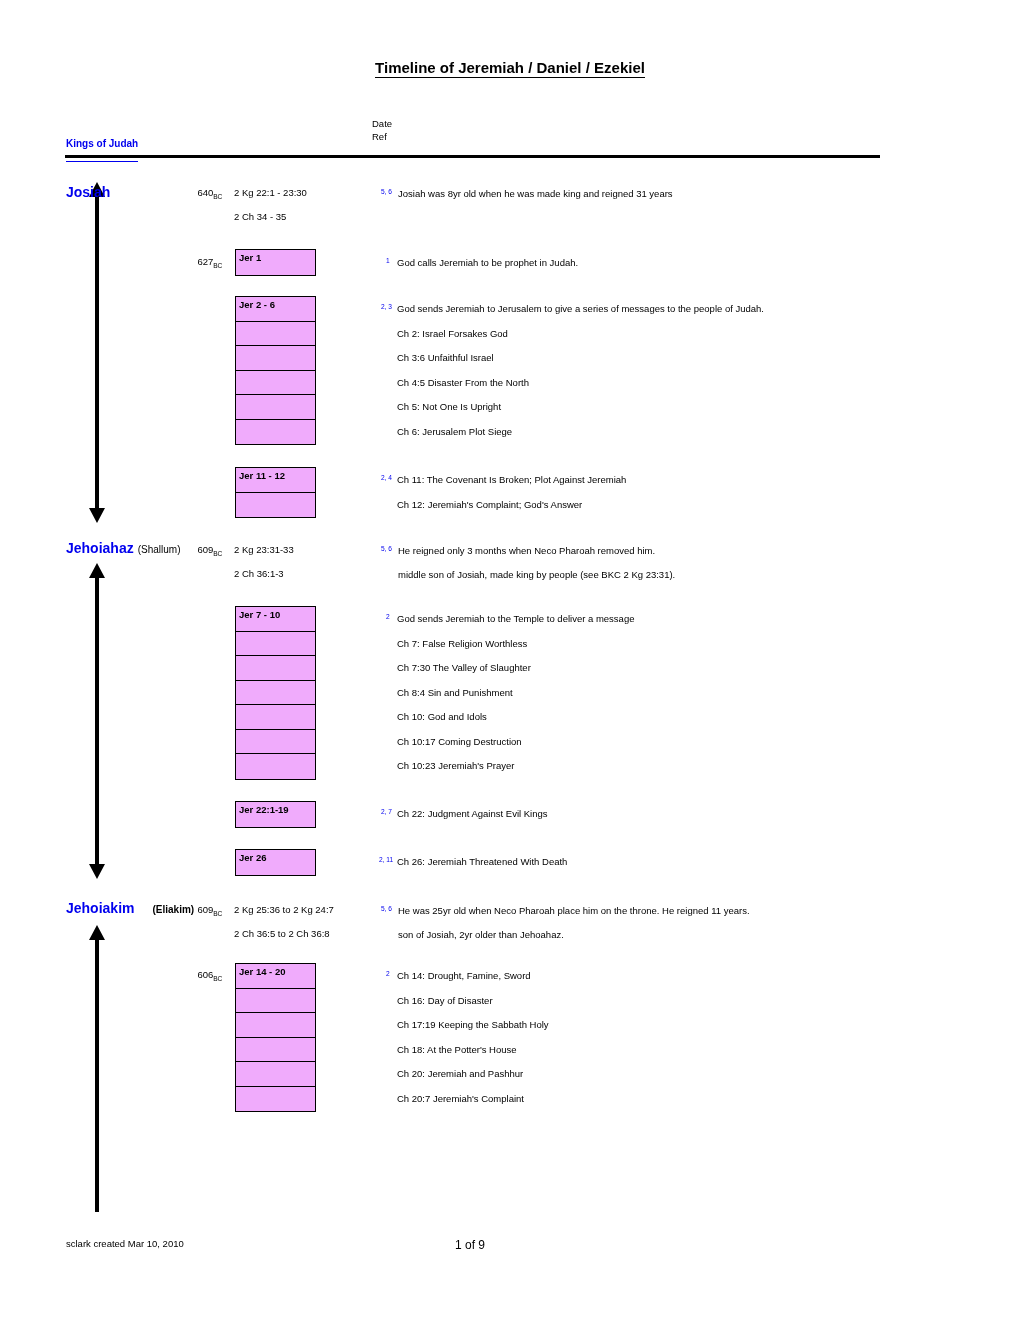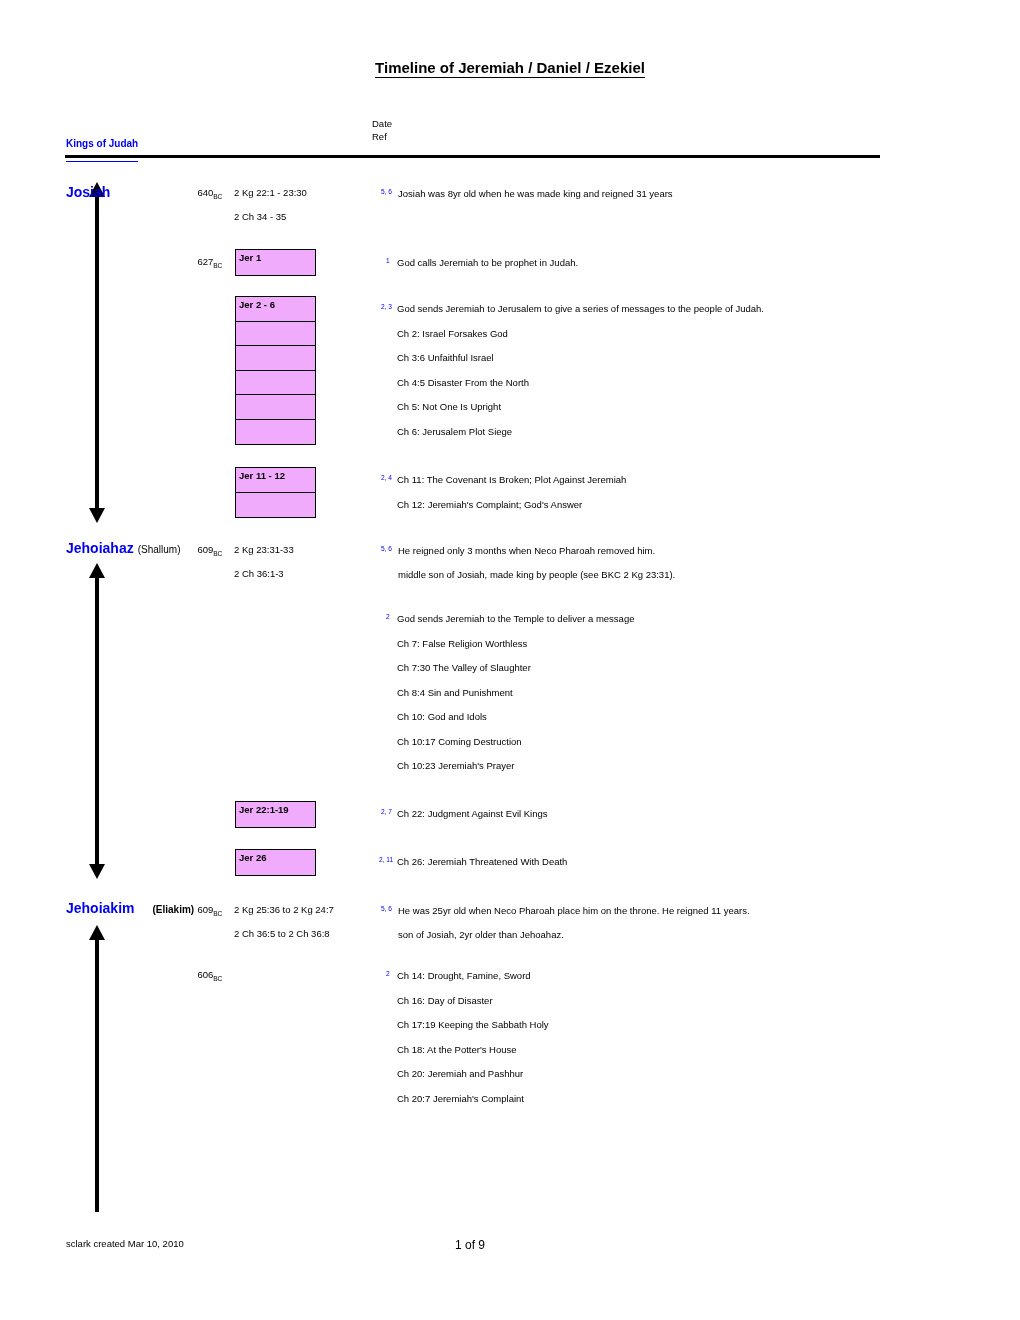--- a/index.html
+++ b/index.html
@@ -222,20 +222,29 @@
   <div class="t" style="left:397px; top:499px;">Ch 12:  Jeremiah's Complaint;  God's Answer</div>
 
   <div class="t" style="left:66px; top:542px;"><span class="king-name">Jehoiahaz</span><span class="king-alt" style="margin-left:4px;">(Shallum)</span></div>
   <div class="date" style="left:160px; top:544px; width:62px;"><span>609</span><span class="sub">BC</span></div>
   <div class="t" style="left:234px; top:544px;">2 Kg 23:31-33</div>
   <div class="t" style="left:234px; top:568px;">2 Ch 36:1-3</div>
   <div class="t" style="left:381px; top:543px;"><span class="sup">5, 6</span></div>
   <div class="t" style="left:398px; top:545px;">He reigned only 3 months when Neco Pharoah removed him.</div>
   <div class="t" style="left:398px; top:569px;">middle son of Josiah, made king by people (see BKC 2 Kg 23:31).</div>
 
+  <div class="boxcol" style="top:606px;">
+    <div class="boxcell">Jer 7 - 10</div>
+    <div class="boxcell"></div>
+    <div class="boxcell"></div>
+    <div class="boxcell"></div>
+    <div class="boxcell"></div>
+    <div class="boxcell"></div>
+    <div class="boxcell"></div>
+  </div>
   <div class="t" style="left:386px; top:611px;"><span class="sup">2</span></div>
   <div class="t" style="left:397px; top:613px;">God sends Jeremiah to the Temple to deliver a message</div>
   <div class="t" style="left:397px; top:638px;">Ch 7:   False Religion Worthless</div>
   <div class="t" style="left:397px; top:662px;">Ch 7:30  The Valley of Slaughter</div>
   <div class="t" style="left:397px; top:687px;">Ch 8:4   Sin and Punishment</div>
   <div class="t" style="left:397px; top:711px;">Ch 10:   God and Idols</div>
   <div class="t" style="left:397px; top:736px;">Ch 10:17  Coming Destruction</div>
   <div class="t" style="left:397px; top:760px;">Ch 10:23   Jeremiah's Prayer</div>
 
   <div class="boxcol" style="top:801px;">
@@ -252,20 +261,28 @@
 
   <div class="t" style="left:66px; top:902px;"><span class="king-name">Jehoiakim</span><span class="king-alt" style="margin-left:18px;font-weight:bold;">(Eliakim)</span></div>
   <div class="date" style="left:160px; top:904px; width:62px;"><span>609</span><span class="sub">BC</span></div>
   <div class="t" style="left:234px; top:904px;">2 Kg 25:36 to 2 Kg 24:7</div>
   <div class="t" style="left:234px; top:928px;">2 Ch 36:5 to 2 Ch 36:8</div>
   <div class="t" style="left:381px; top:903px;"><span class="sup">5, 6</span></div>
   <div class="t" style="left:398px; top:905px;">He was 25yr old when Neco Pharoah place him on the throne. He reigned 11 years.</div>
   <div class="t" style="left:398px; top:929px;">son of Josiah, 2yr older than Jehoahaz.</div>
 
   <div class="date" style="left:160px; top:969px; width:62px;"><span>606</span><span class="sub">BC</span></div>
+  <div class="boxcol" style="top:963px;">
+    <div class="boxcell">Jer 14 - 20</div>
+    <div class="boxcell"></div>
+    <div class="boxcell"></div>
+    <div class="boxcell"></div>
+    <div class="boxcell"></div>
+    <div class="boxcell"></div>
+  </div>
   <div class="t" style="left:386px; top:968px;"><span class="sup">2</span></div>
   <div class="t" style="left:397px; top:970px;">Ch 14:  Drought, Famine, Sword</div>
   <div class="t" style="left:397px; top:995px;">Ch 16:  Day of Disaster</div>
   <div class="t" style="left:397px; top:1019px;">Ch 17:19  Keeping the Sabbath Holy</div>
   <div class="t" style="left:397px; top:1044px;">Ch 18:  At the Potter's House</div>
   <div class="t" style="left:397px; top:1068px;">Ch 20:  Jeremiah and Pashhur</div>
   <div class="t" style="left:397px; top:1093px;">Ch 20:7  Jeremiah's Complaint</div>
 
   <div class="footer-left">sclark created  Mar 10, 2010</div>
   <div class="footer-center">1 of 9</div>

